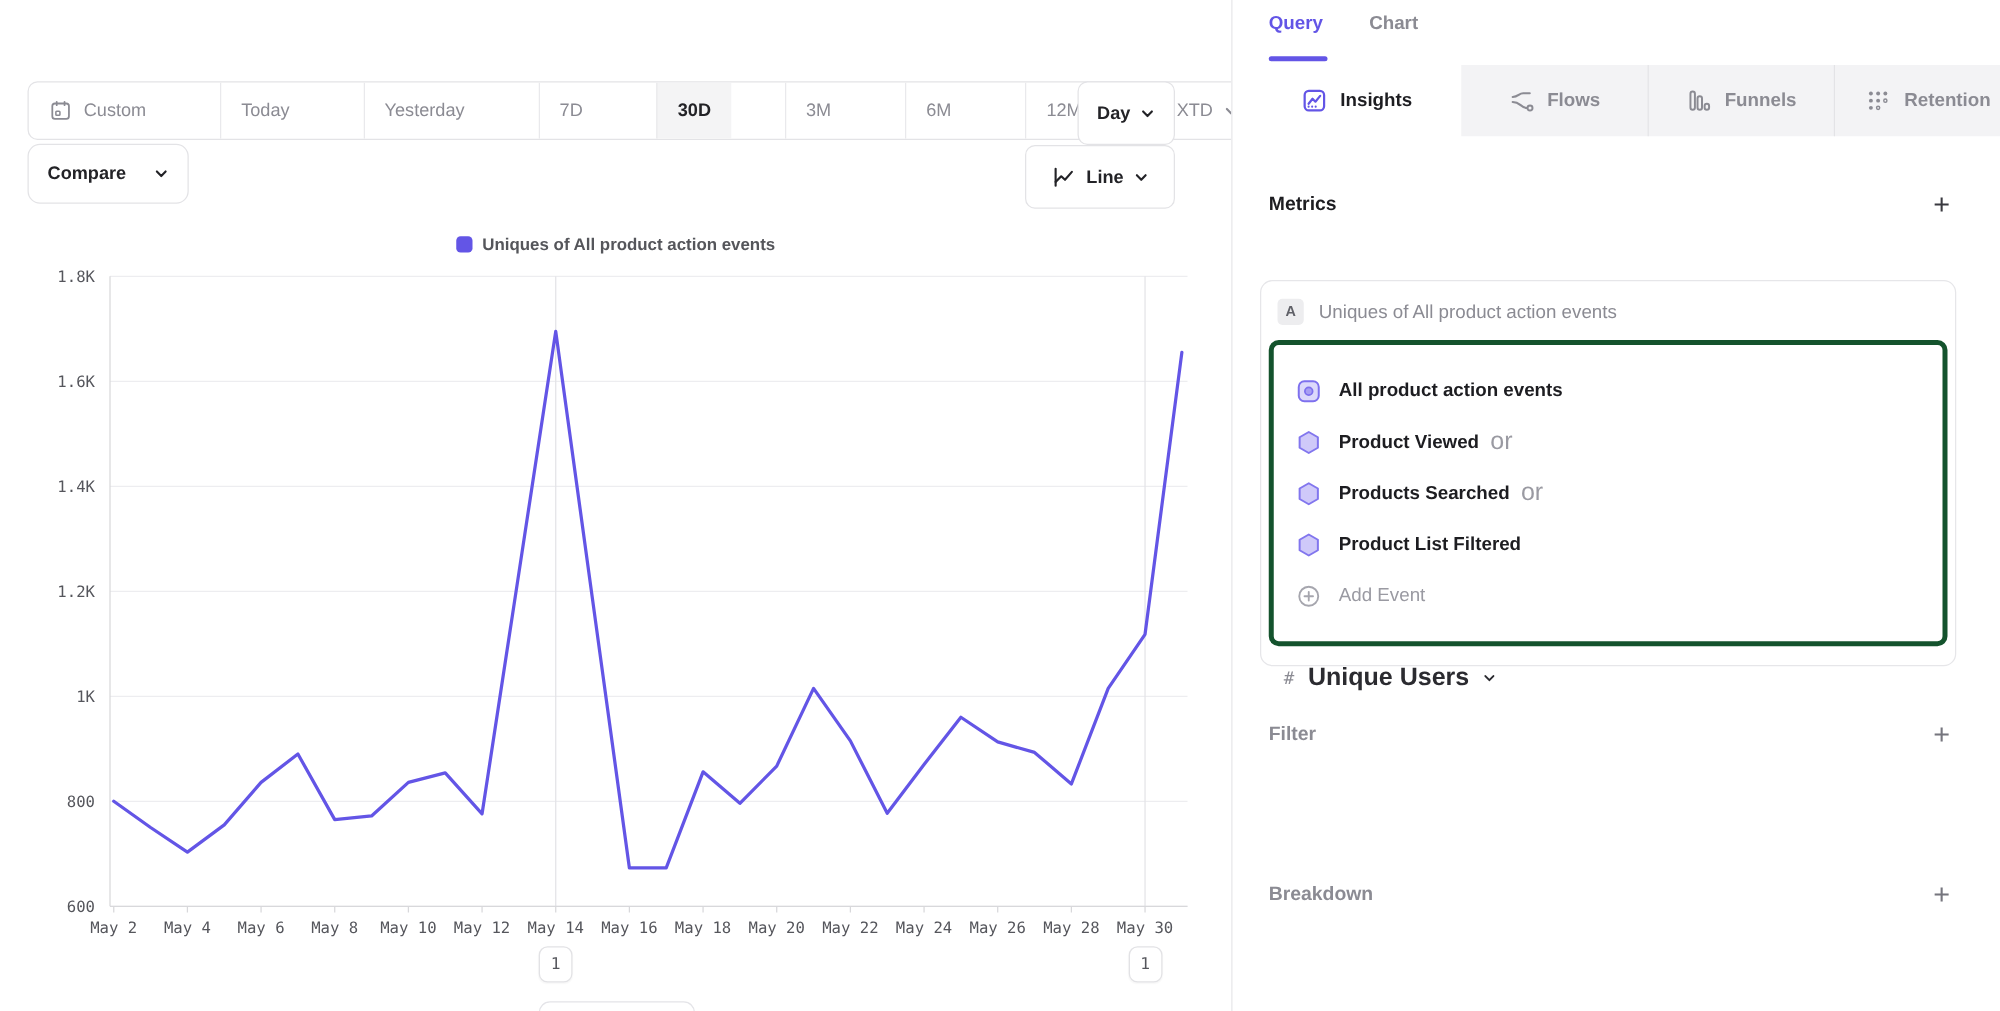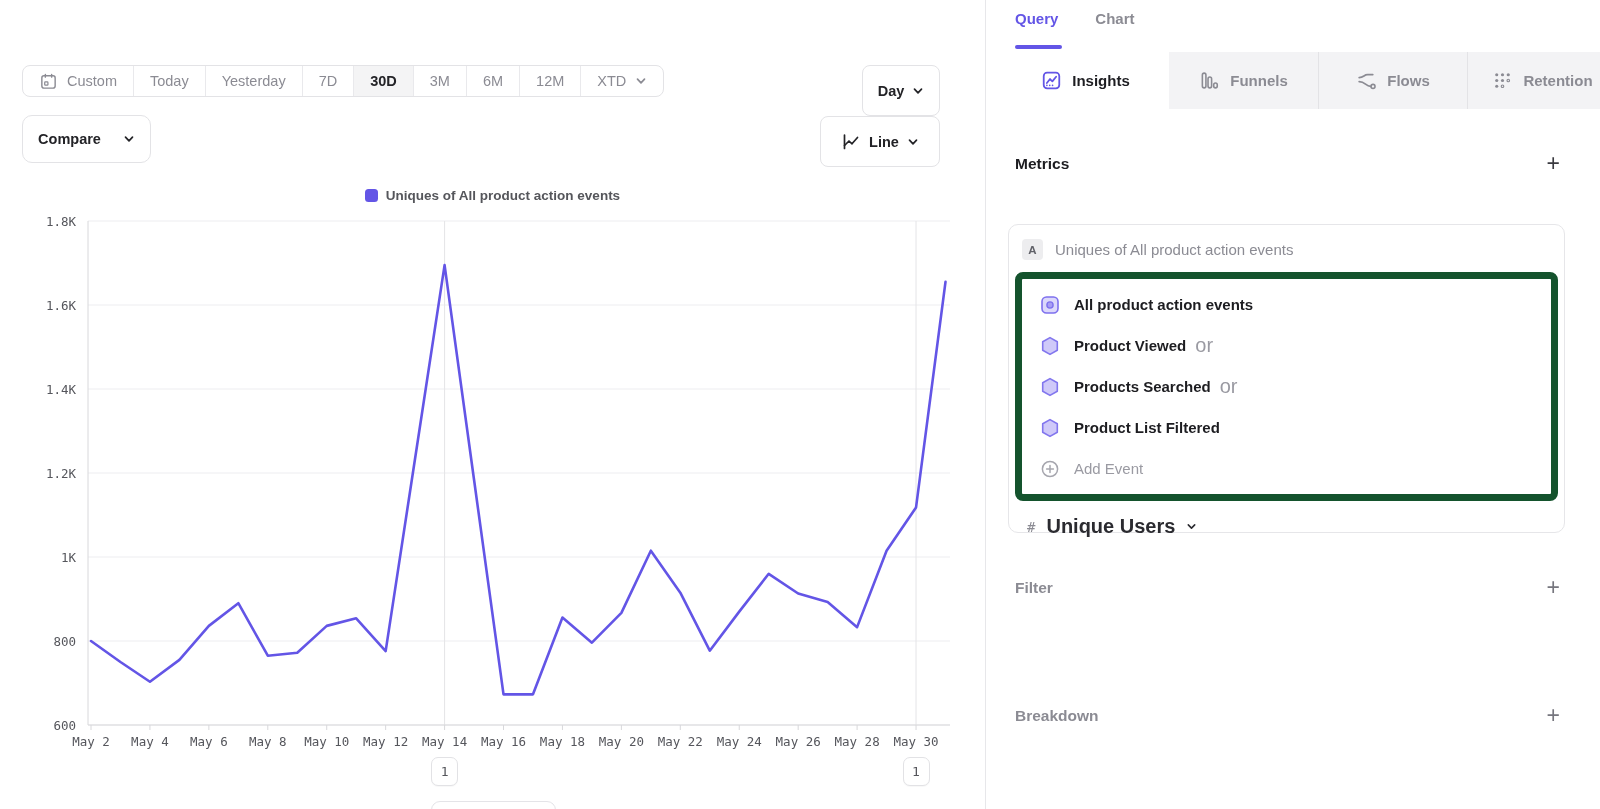--- a/index.html
+++ b/index.html
@@ -3,22 +3,22 @@
 <meta charset="utf-8">
 <style>
   * { margin:0; padding:0; box-sizing:border-box; }
   html,body { width:1600px; height:809px; background:#fff; overflow:hidden;
               font-family:"Liberation Sans", sans-serif; color:#1d1d21; }
   #app { position:relative; width:1600px; height:809px; background:#fff; }
 
   
   #chart-region { position:absolute; left:0; top:0; width:985px; height:809px; }
 
-  #range-group { position:absolute; left:22px; top:65px; height:32px; display:inline-flex;
-                 border:1px solid #e3e3e6; border-radius:8px; overflow:hidden; background:#fff; }
+  #range-group { position:absolute; left:22px; top:65px; height:47px; display:inline-flex;
+                 border:1px solid #e3e3e6; border-radius:8px; overflow:hidden; background:#fff;gap:43px; }
   .range-item { display:flex; align-items:center; gap:9px; padding:0 16px; font-size:14.5px;
                 color:#8b8b93; border-left:1px solid #e9e9ec; cursor:pointer; white-space:nowrap; }
   .range-item:first-child { border-left:none; }
   .range-item.selected { background:#f4f4f5; color:#232327; font-weight:bold; }
   .range-item svg { display:block; }
 
   .dropdown-btn { position:absolute; display:flex; align-items:center; justify-content:center;
                   gap:8px; height:51px; background:#fff; border:1px solid #e3e3e6; border-radius:8px;
                   font-size:14.5px; font-weight:bold; color:#232327; cursor:pointer; }
   #day-dropdown  { left:862px; top:65px;  width:78px; }
@@ -67,21 +67,21 @@
   .plus-btn { font-size:23px; font-weight:400; color:#3a3a40; cursor:pointer; line-height:1; }
   .muted-title { color:#8b8b93; }
   .muted-plus { color:#76767e; }
 
   #metric-card { position:absolute; left:22px; top:224px; width:557px; height:309px;
                  border:1px solid #e6e6e9; border-radius:10px; background:#fff; }
   #metric-card-header { display:flex; align-items:center; gap:12px; padding:14px 16px 12px 13px; }
   .letter-badge { width:21px; height:21px; border-radius:4px; background:#ededef; color:#606168;
                   font-size:11.5px; font-weight:bold; display:flex; align-items:center; justify-content:center; }
   #metric-card-title { font-size:15px; color:#8b8b93; }
-  #events-box { margin:0 6px; border:7px solid #14532d; border-radius:8px; background:#fff; padding:5px 0; }
+  #events-box { margin:0 6px; border:4px solid #14532d; border-radius:8px; background:#fff; padding:16px 0; }
   .event-row { display:flex; align-items:center; gap:13px; height:41px; padding:0 17px; cursor:pointer; }
   .event-name { font-size:15px; font-weight:bold; color:#1d1d21; }
   .event-suffix { font-size:20px; color:#9a9aa2; margin-left:-4px; }
   .event-row.add-event .event-name { color:#9a9aa2; font-weight:400; }
   #measure-row { display:flex; align-items:center; gap:11px; padding:14px 18px; cursor:pointer; }
   #measure-symbol { font-size:14px; color:#8b8b93; font-family:"DejaVu Sans Mono", monospace; }
   #measure-label { font-size:20px; font-weight:bold; color:#2b2b30; }
 
   #filter-header { top:576px; }
   #breakdown-header { top:666px;margin-top:38px; }
@@ -249,36 +249,36 @@
             <rect x="2.6" y="2.6" width="14.8" height="14.8" rx="3.2" fill="none" stroke="#6355e6" stroke-width="1.7"></rect>
             <path d="M5.6 12.4 L8.6 8.6 L10.8 10.8 L14.4 6.4" fill="none" stroke="#6355e6" stroke-width="1.7" stroke-linecap="round" stroke-linejoin="round"></path>
             <path d="M5.6 14.6 h.01 M8.3 14.6 h.01 M11 14.6 h.01" stroke="#6355e6" stroke-width="1.6" stroke-linecap="round" stroke-dasharray="0.1 2.6"></path>
           </svg>
         </span>
         <span>Insights</span>
       </div>
       <div class="report-tab">
         <span>
           <svg width="21" height="21" viewBox="0 0 20 20">
+            <path d="M3 7.2 C7.5 7.2 7.5 4.4 11 4.4 L16 4.4" fill="none" stroke="#8b8b93" stroke-width="1.6" stroke-linecap="round"></path>
+            <path d="M3 11 C9 11 9 15.6 14 15.6" fill="none" stroke="#8b8b93" stroke-width="1.6" stroke-linecap="round"></path>
+            <circle cx="16.2" cy="15.6" r="1.9" fill="none" stroke="#8b8b93" stroke-width="1.5"></circle>
+          </svg>
+        </span>
+        <span>Flows</span>
+      </div>
+      <div class="report-tab">
+        <span>
+          <svg width="21" height="21" viewBox="0 0 20 20">
             <rect x="3.2" y="3" width="3.4" height="14" rx="1.7" fill="none" stroke="#8b8b93" stroke-width="1.5"></rect>
             <rect x="8.6" y="6.6" width="3.4" height="10.4" rx="1.7" fill="none" stroke="#8b8b93" stroke-width="1.5"></rect>
             <rect x="14" y="12.4" width="3.4" height="4.6" rx="1.7" fill="none" stroke="#8b8b93" stroke-width="1.5"></rect>
           </svg>
         </span>
         <span>Funnels</span>
-      </div>
-      <div class="report-tab">
-        <span>
-          <svg width="21" height="21" viewBox="0 0 20 20">
-            <path d="M3 7.2 C7.5 7.2 7.5 4.4 11 4.4 L16 4.4" fill="none" stroke="#8b8b93" stroke-width="1.6" stroke-linecap="round"></path>
-            <path d="M3 11 C9 11 9 15.6 14 15.6" fill="none" stroke="#8b8b93" stroke-width="1.6" stroke-linecap="round"></path>
-            <circle cx="16.2" cy="15.6" r="1.9" fill="none" stroke="#8b8b93" stroke-width="1.5"></circle>
-          </svg>
-        </span>
-        <span>Flows</span>
       </div>
       <div class="report-tab">
         <span>
           <svg width="21" height="21" viewBox="0 0 20 20" fill="#8b8b93">
             <circle cx="4.5" cy="4.5" r="1.5"></circle>
               <circle cx="10" cy="4.5" r="1.5"></circle>
               <circle cx="15.5" cy="4.5" r="1.5"></circle>
             <circle cx="4.5" cy="10" r="1.5"></circle>
               <circle cx="10" cy="10" r="1.5"></circle>
             <circle cx="4.5" cy="15.5" r="1.5"></circle>

